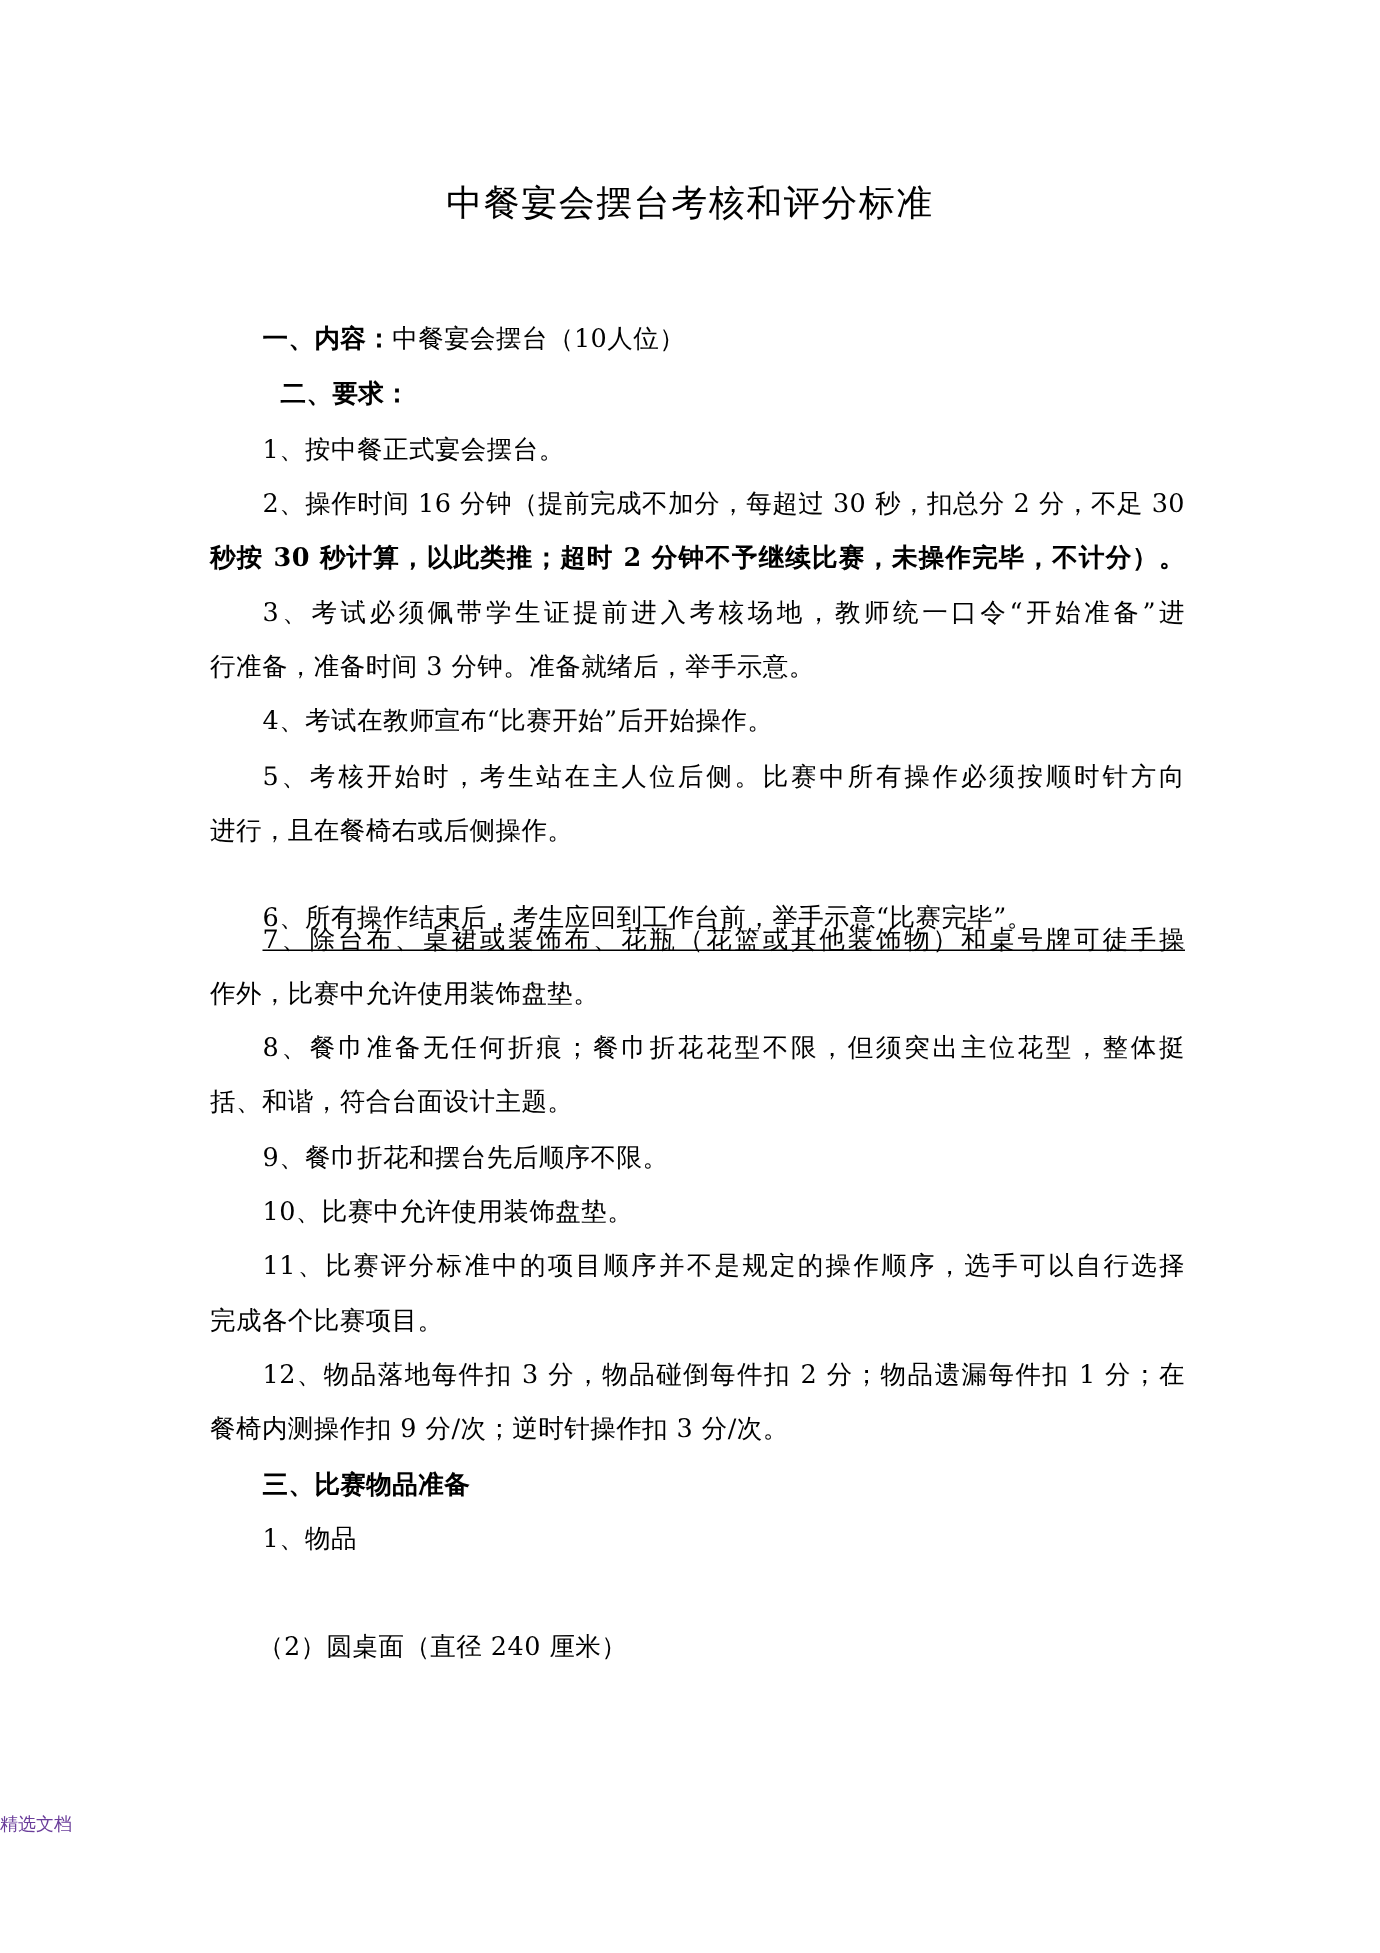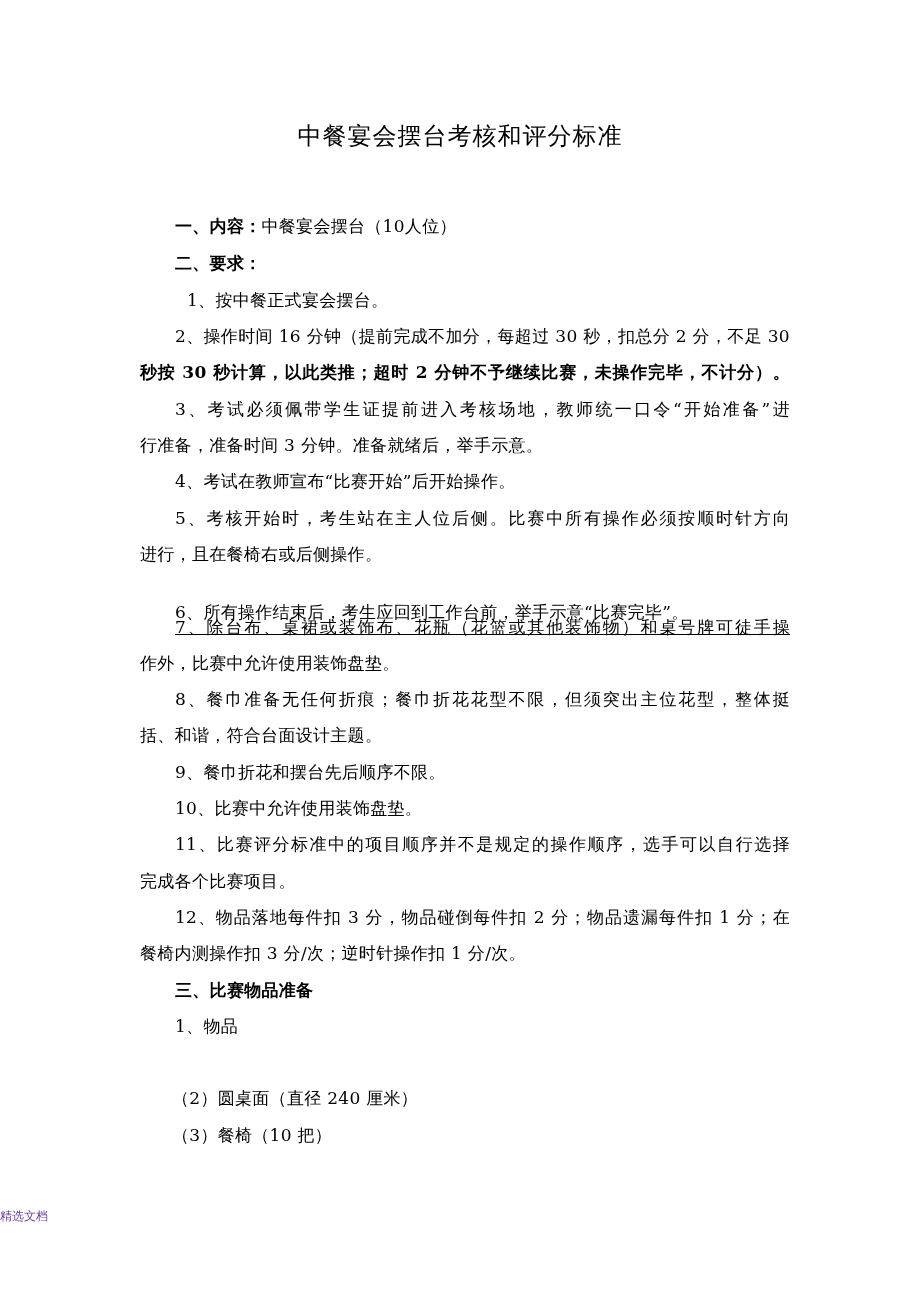--- a/index.html
+++ b/index.html
@@ -60,23 +60,23 @@
 <body>
 
 <div class="page">
 
   <div class="title">中餐宴会摆台考核和评分标准</div>
 
   <div class="line indent" style="top:214px;">
     <span class="bold">一、内容：</span><span>中餐宴会摆台（10人位）</span>
   </div>
 
-  <div class="line indent bold" style="top:251px;">二、要求：</div>
+  <div class="line indent bold" style="top:251px;margin-left:12px;">二、要求：</div>
 
-  <div class="line indent" style="top:288px;margin-left:12px;">1、按中餐正式宴会摆台。</div>
+  <div class="line indent" style="top:288px;">1、按中餐正式宴会摆台。</div>
 
   <div class="line indent justify" style="top:324px;">2、操作时间 16 分钟（提前完成不加分，每超过 30 秒，扣总分 2 分，不足 30</div>
   <div class="line justify" style="top:360px;font-weight:bold;">秒按 30 秒计算，以此类推；超时 2 分钟不予继续比赛，未操作完毕，不计分）。</div>
 
   <div class="line indent justify" style="top:397px;">3、考试必须佩带学生证提前进入考核场地，教师统一口令“开始准备”进</div>
   <div class="line" style="top:433px;">行准备，准备时间 3 分钟。准备就绪后，举手示意。</div>
 
   <div class="line indent" style="top:469px;">4、考试在教师宣布“比赛开始”后开始操作。</div>
 
   <div class="line indent justify" style="top:506px;">5、考核开始时，考生站在主人位后侧。比赛中所有操作必须按顺时针方向</div>
@@ -91,23 +91,22 @@
   <div class="line" style="top:723px;">括、和谐，符合台面设计主题。</div>
 
   <div class="line indent" style="top:760px;">9、餐巾折花和摆台先后顺序不限。</div>
 
   <div class="line indent" style="top:796px;">10、比赛中允许使用装饰盘垫。</div>
 
   <div class="line indent justify" style="top:832px;">11、比赛评分标准中的项目顺序并不是规定的操作顺序，选手可以自行选择</div>
   <div class="line" style="top:869px;">完成各个比赛项目。</div>
 
   <div class="line indent justify" style="top:905px;">12、物品落地每件扣 3 分，物品碰倒每件扣 2 分；物品遗漏每件扣 1 分；在</div>
-  <div class="line" style="top:941px;">餐椅内测操作扣 3 分/次；逆时针操作扣 1 分/次。</div>
+  <div class="line" style="top:941px;">餐椅内测操作扣 9 分/次；逆时针操作扣 3 分/次。</div>
 
   <div class="line indent bold" style="top:978px;">三、比赛物品准备</div>
 
   <div class="line indent" style="top:1014px;">1、物品</div>
 
   <div class="line indent-small" style="top:1086px;">（2）圆桌面（直径 240 厘米）</div>
-  <div class="line indent-small" style="top:1123px;">（3）餐椅（10 把）</div>
 
   <div class="footer">精选文档</div>
 </div>
 
 </body></html>

